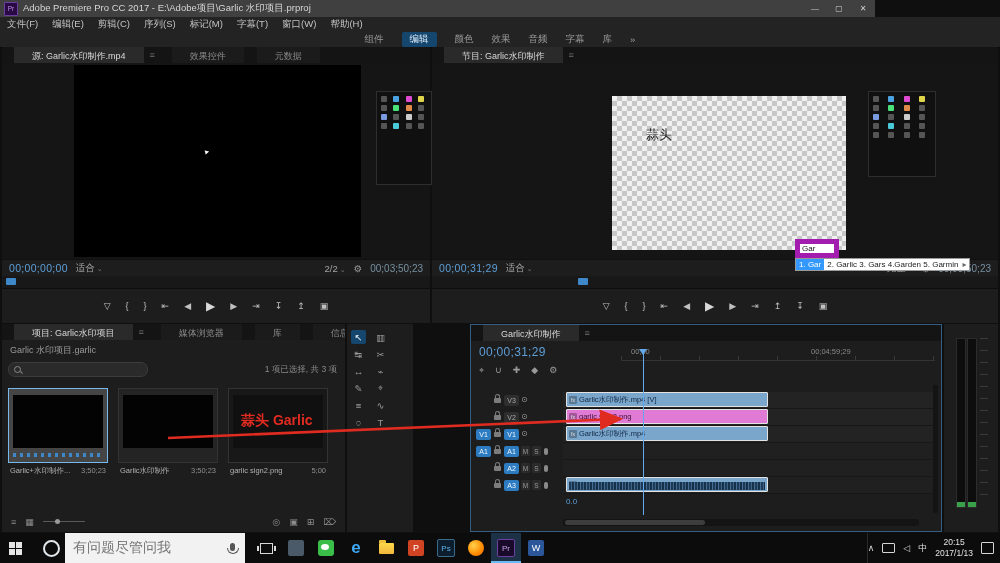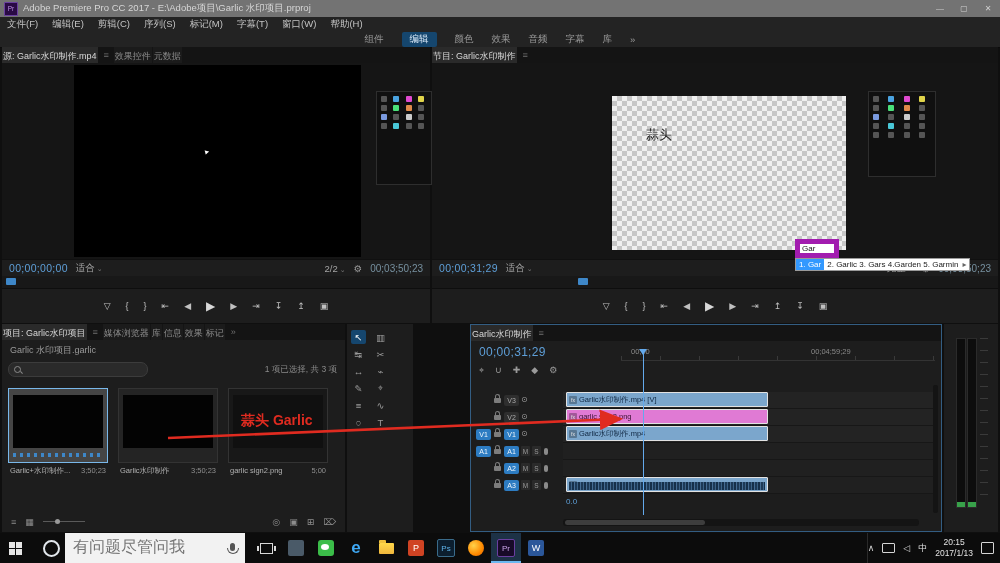--- a/index.html
+++ b/index.html
@@ -1,30 +1,30 @@
 <!DOCTYPE html>
 <html><head>
 <meta charset="utf-8">
 <style>
   html,body{margin:0;padding:0;background:#000;}
   #app{position:relative;width:1000px;height:563px;background:#0f0f0f;overflow:hidden;
        font-family:"Liberation Sans","DejaVu Sans",sans-serif;-webkit-font-smoothing:antialiased;cursor:default;}
   
-  .titlebar{position:absolute;left:0;top:0;width:1000px;height:17px;background:#737373;display:flex;align-items:center;color:#d6d6d6;font-size:9.5px;}
+  .titlebar{position:absolute;left:0;top:0;width:875px;height:17px;background:#404040;display:flex;align-items:center;color:#d6d6d6;font-size:9.5px;}
   .prbadge{width:12px;height:12px;margin:0 5px 0 4px;background:#2a0a45;color:#b98fe0;border:1px solid #6a3fa0;font-size:6.5px;display:flex;align-items:center;justify-content:center;border-radius:1px;}
   .wincontrols{margin-left:auto;display:flex;}
   .wincontrols span{width:24px;text-align:center;font-size:8px;color:#cfcfcf;}
   .menubar{position:absolute;left:0;top:17px;width:1000px;height:14px;background:#232323;display:flex;align-items:center;font-size:9.5px;color:#c3c3c3;}
   .menubar span{padding:0 7px;}
   .wsbar{position:absolute;left:0;top:31px;width:1000px;height:16px;background:#232323;border-bottom:1px solid #0b0b0b;display:flex;align-items:center;justify-content:center;font-size:9.5px;color:#9b9b9b;gap:18px;}
   .wsbar .ws.active{background:#15466e;color:#dcebfa;padding:1px 8px;border-radius:2px;}
   
   .panel{position:absolute;background:#1d1d1d;}
   .ptabs{position:absolute;left:0;top:0;right:0;height:16px;background:#141414;display:flex;align-items:stretch;font-size:9px;color:#8a8a8a;white-space:nowrap;overflow:hidden;}
-  .ptab{padding:3px 1px 0;background:#1b1b1b;margin-right:1px;}
+  .ptab{padding:3px 18px 0;background:#1b1b1b;margin-right:1px;margin-left:12px;}
   .ptab.active{background:#2a2a2a;color:#d8d8d8;}
   .pmenu{padding:3px 5px 0;color:#6f6f6f;}
   
   .mbody{position:absolute;left:0;top:16px;right:0;height:196px;background:#151515;}
   .vidblack{position:absolute;background:#000;}
   .mousecursor{position:absolute;color:#fff;font-size:8px;transform:rotate(-15deg);}
   .checker{position:absolute;background-color:#f0f0f0;background-image:
      linear-gradient(45deg,#c7c7c7 25%,transparent 25%),linear-gradient(-45deg,#c7c7c7 25%,transparent 25%),
      linear-gradient(45deg,transparent 75%,#c7c7c7 75%),linear-gradient(-45deg,transparent 75%,#c7c7c7 75%);
      background-size:10px 10px;background-position:0 0,0 5px,5px -5px,-5px 0;}
@@ -104,21 +104,21 @@
   .ime .restc{color:#222;padding-left:3px;}
   .ime .morec{color:#666;padding-left:4px;}
   
   .anno{position:absolute;left:0;top:0;z-index:60;pointer-events:none;}
   
   .taskbar{position:absolute;left:0;top:533px;width:1000px;height:30px;background:#0c0c0c;display:flex;align-items:center;z-index:70;}
   .startbtn{width:38px;height:30px;display:flex;align-items:center;justify-content:center;}
   .winlogo{width:6px;height:6px;background:#e6e6e6;box-shadow:7px 0 #e6e6e6,0 7px #e6e6e6,7px 7px #e6e6e6;margin:-7px 7px 0 -7px;}
   .cortana{width:13px;height:13px;border:2px solid #e2e7ec;border-radius:50%;margin:0 5px;}
   .tbsearch{width:180px;height:30px;background:#f2f2f2;display:flex;align-items:center;box-sizing:border-box;padding:0 6px;}
-  .tbsearch input{flex:1;border:none;background:transparent;font-size:16px;color:#444;outline:none;font-family:Liberation Mono, monospace;min-width:0;}
+  .tbsearch input{flex:1;border:none;background:transparent;font-size:14px;color:#444;outline:none;font-family:Liberation Serif, serif;min-width:0;}
   .micic{position:relative;width:5px;height:8px;border-radius:3px;background:#555;margin:0 4px 3px 0;}
   .micic::after{content:"";position:absolute;left:-3px;bottom:-3px;width:10px;height:5px;border:1px solid #555;border-top:none;border-radius:0 0 6px 6px;}
   .apps{display:flex;height:30px;margin-left:6px;}
   .appbtn{width:30px;height:30px;display:flex;align-items:center;justify-content:center;position:relative;}
   .appbtn.active{background:#1d3246;box-shadow:inset 0 -2px 0 #6cb8f0;}
   .sq{width:16px;height:16px;border-radius:2px;display:flex;align-items:center;justify-content:center;font-size:9px;color:#fff;}
   .tview{width:11px;height:9px;border:1px solid #d8d8d8;position:relative;}
   .tview::before{content:"";position:absolute;left:-4px;top:2px;width:2px;height:5px;background:#d8d8d8;}
   .tview::after{content:"";position:absolute;right:-4px;top:2px;width:2px;height:5px;background:#d8d8d8;}
   .folder{width:15px;height:11px;background:linear-gradient(#ffd84a,#f0b73d);border-radius:1px;position:relative;}

